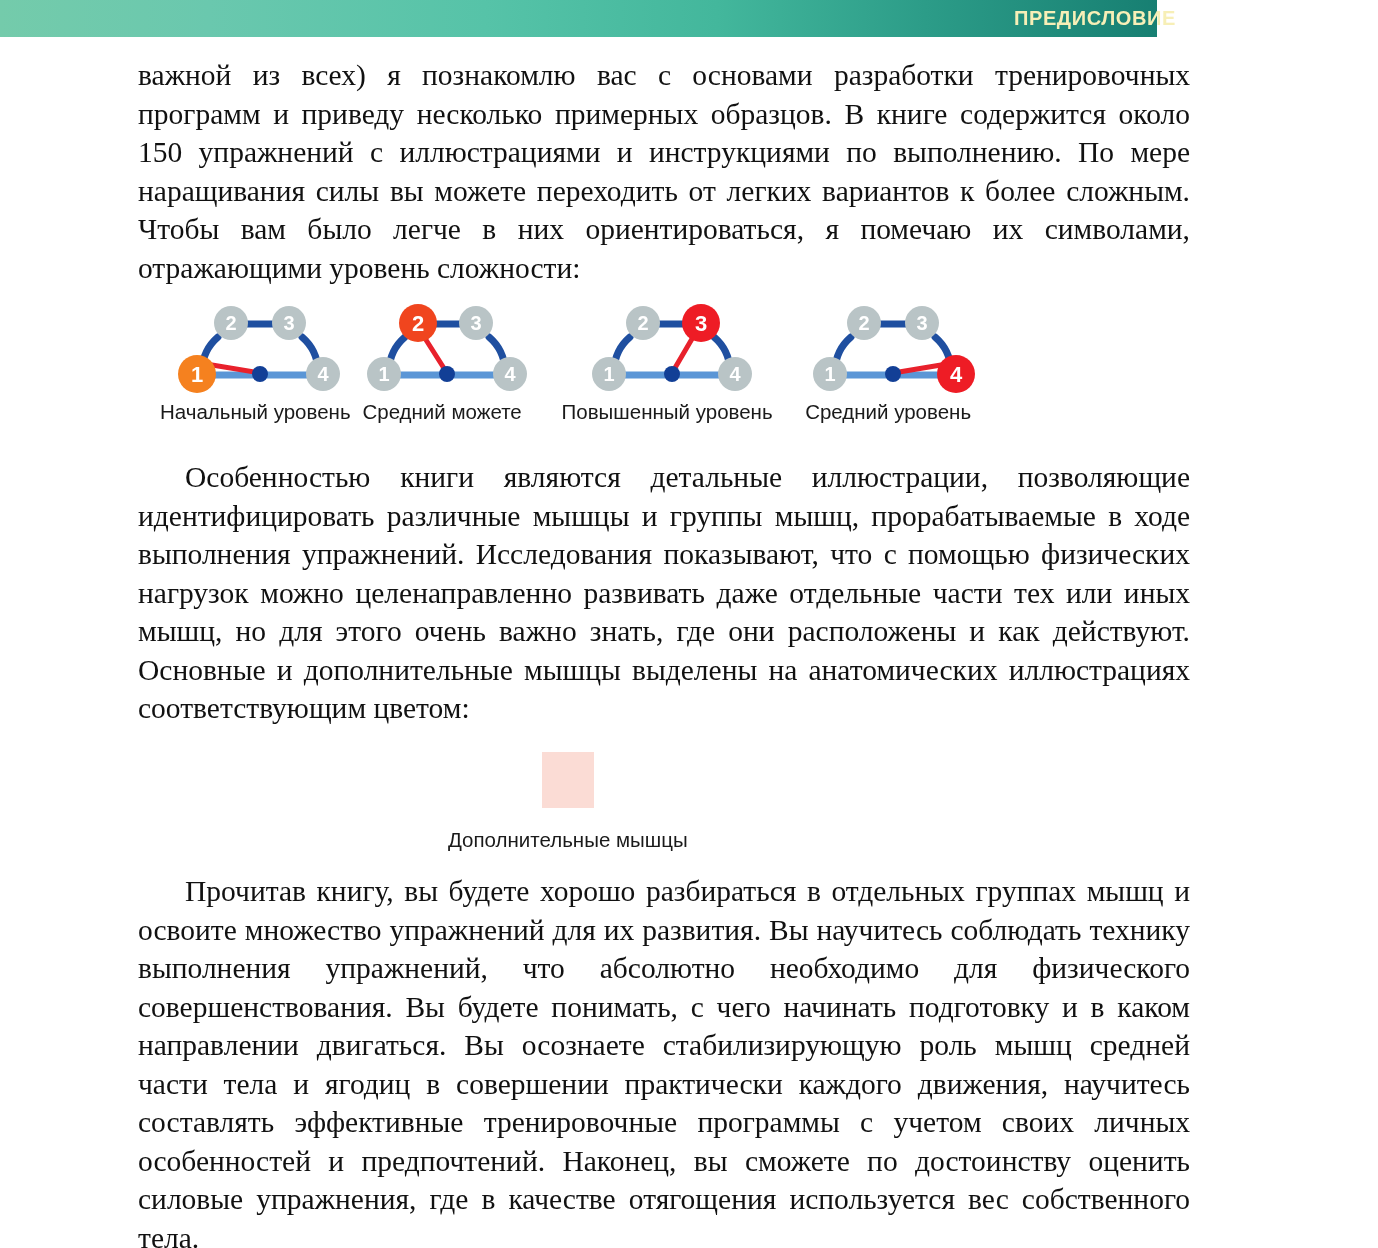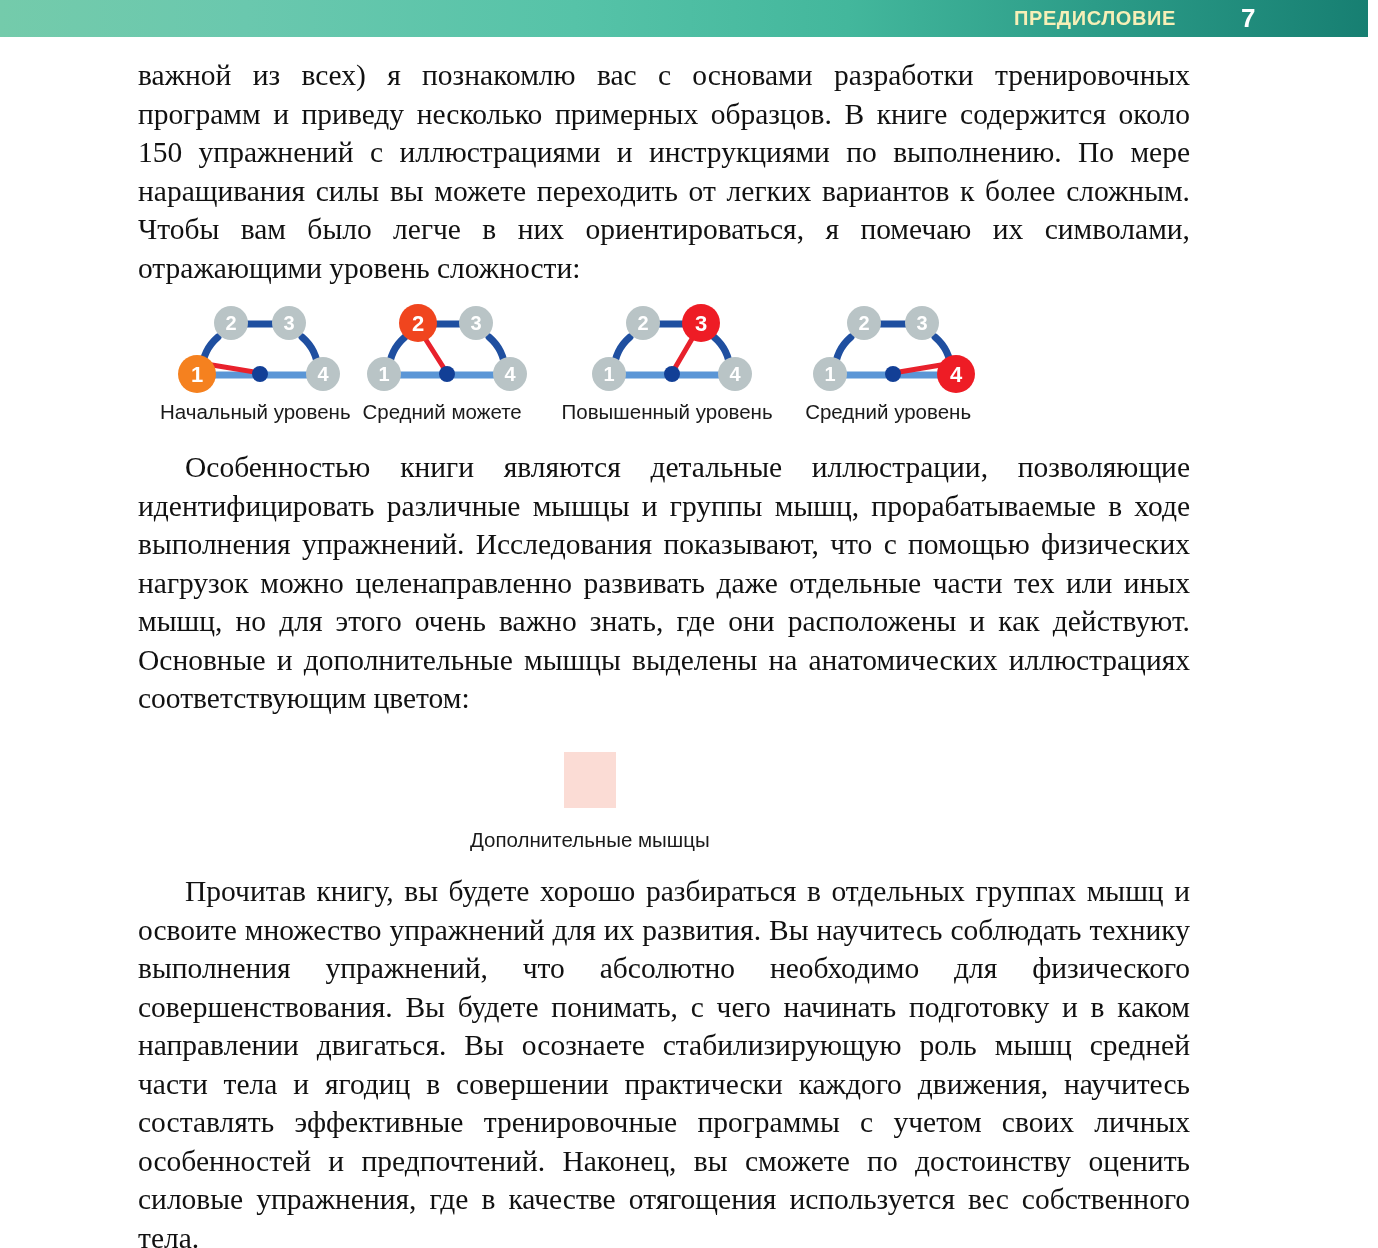--- a/index.html
+++ b/index.html
@@ -12,21 +12,21 @@
     background: #ffffff;
     font-family: "Liberation Serif", serif;
     overflow: hidden;
     position: relative;
   }
 
   
   .header-band {
     position: absolute;
     top: 0; left: 0;
-    width: 1368px;
+    width: 1157px;
     height: 37px;
     background: linear-gradient(to right, #74cbab 0%, #6ac8ae 18%, #56c3a8 42%, #43b79c 62%, #2c9c88 80%, #177f72 100%);
     display: flex;
     align-items: center;
   }
   .header-title {
     position: absolute;
     left: 1014px;
     top: 7px;
     font-family: "Liberation Sans", sans-serif;
@@ -205,26 +205,26 @@
       <circle cx="121" cy="27" r="17" fill="#b9c4c6"></circle>
       <text x="121" y="34" font-family="Liberation Sans, sans-serif" font-size="20" font-weight="bold" fill="#ffffff" text-anchor="middle">3</text>
       <circle cx="155" cy="78" r="19" fill="#ee1c25"></circle>
       <text x="155" y="86" font-family="Liberation Sans, sans-serif" font-size="22" font-weight="bold" fill="#ffffff" text-anchor="middle">4</text>
     </svg>
     <span class="level-label">Средний уровень</span>
   </div>
 
 </div>
 
-<div class="content" style="top:448px;">
+<div class="content" style="top:458px;">
   <p class="body-par indented">Особенностью книги являются детальные иллюстрации, позволяющие идентифицировать различные мышцы и группы мышц, прорабатываемые в ходе выполнения упражнений. Исследования показывают, что с помощью физических нагрузок можно целенаправленно развивать даже отдельные части тех или иных мышц, но для этого очень важно знать, где они расположены и как действуют. Основные и дополнительные мышцы выделены на анатомических иллюстрациях соответствующим цветом:</p>
 </div>
 
 <div class="muscle-legend">
-  <div class="muscle-item" style="margin-left:88px;justify-content:space-between;">
+  <div class="muscle-item" style="margin-left:66px;justify-content:space-between;">
     <div class="muscle-swatch" style="background:#fbdcd5;"></div>
     <span class="muscle-label">Дополнительные мышцы</span>
   </div>
 </div>
 
 <div class="content" style="top:872px;">
   <p class="body-par indented">Прочитав книгу, вы будете хорошо разбираться в отдельных группах мышц и освоите множество упражнений для их развития. Вы научитесь соблюдать технику выполнения упражнений, что абсолютно необходимо для физического совершенствования. Вы будете понимать, с чего начинать подготовку и в каком направлении двигаться. Вы осознаете стабилизирующую роль мышц средней части тела и ягодиц в совершении практически каждого движения, научитесь составлять эффективные тренировочные программы с учетом своих личных особенностей и предпочтений. Наконец, вы сможете по достоинству оценить силовые упражнения, где в качестве отягощения используется вес собственного тела.</p>
 </div>
 
 </body></html>

